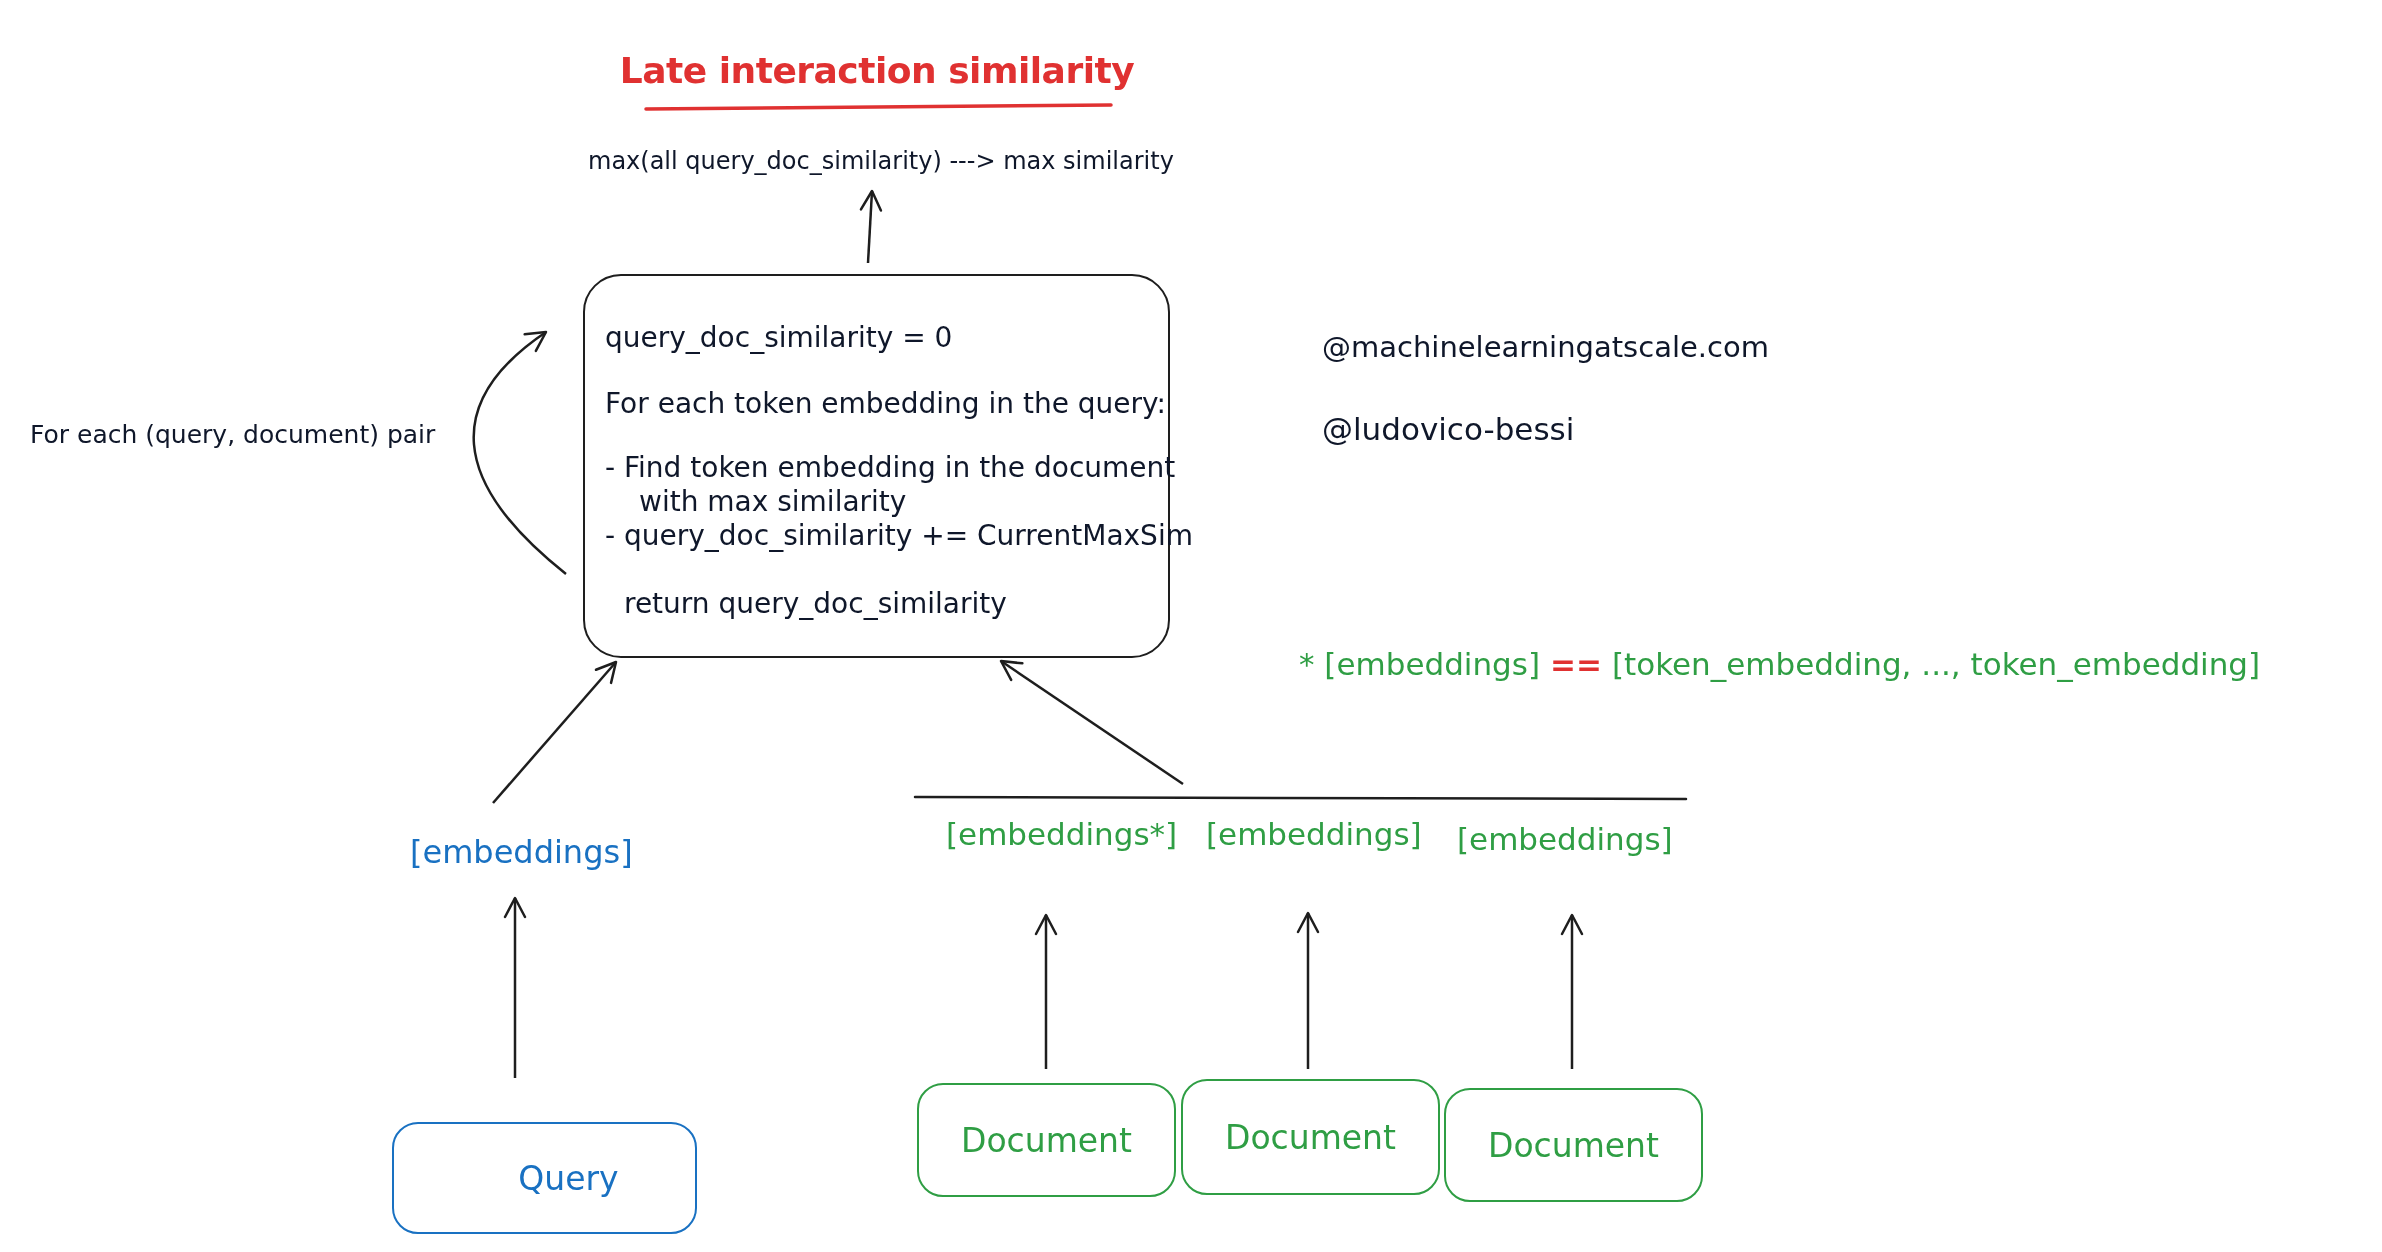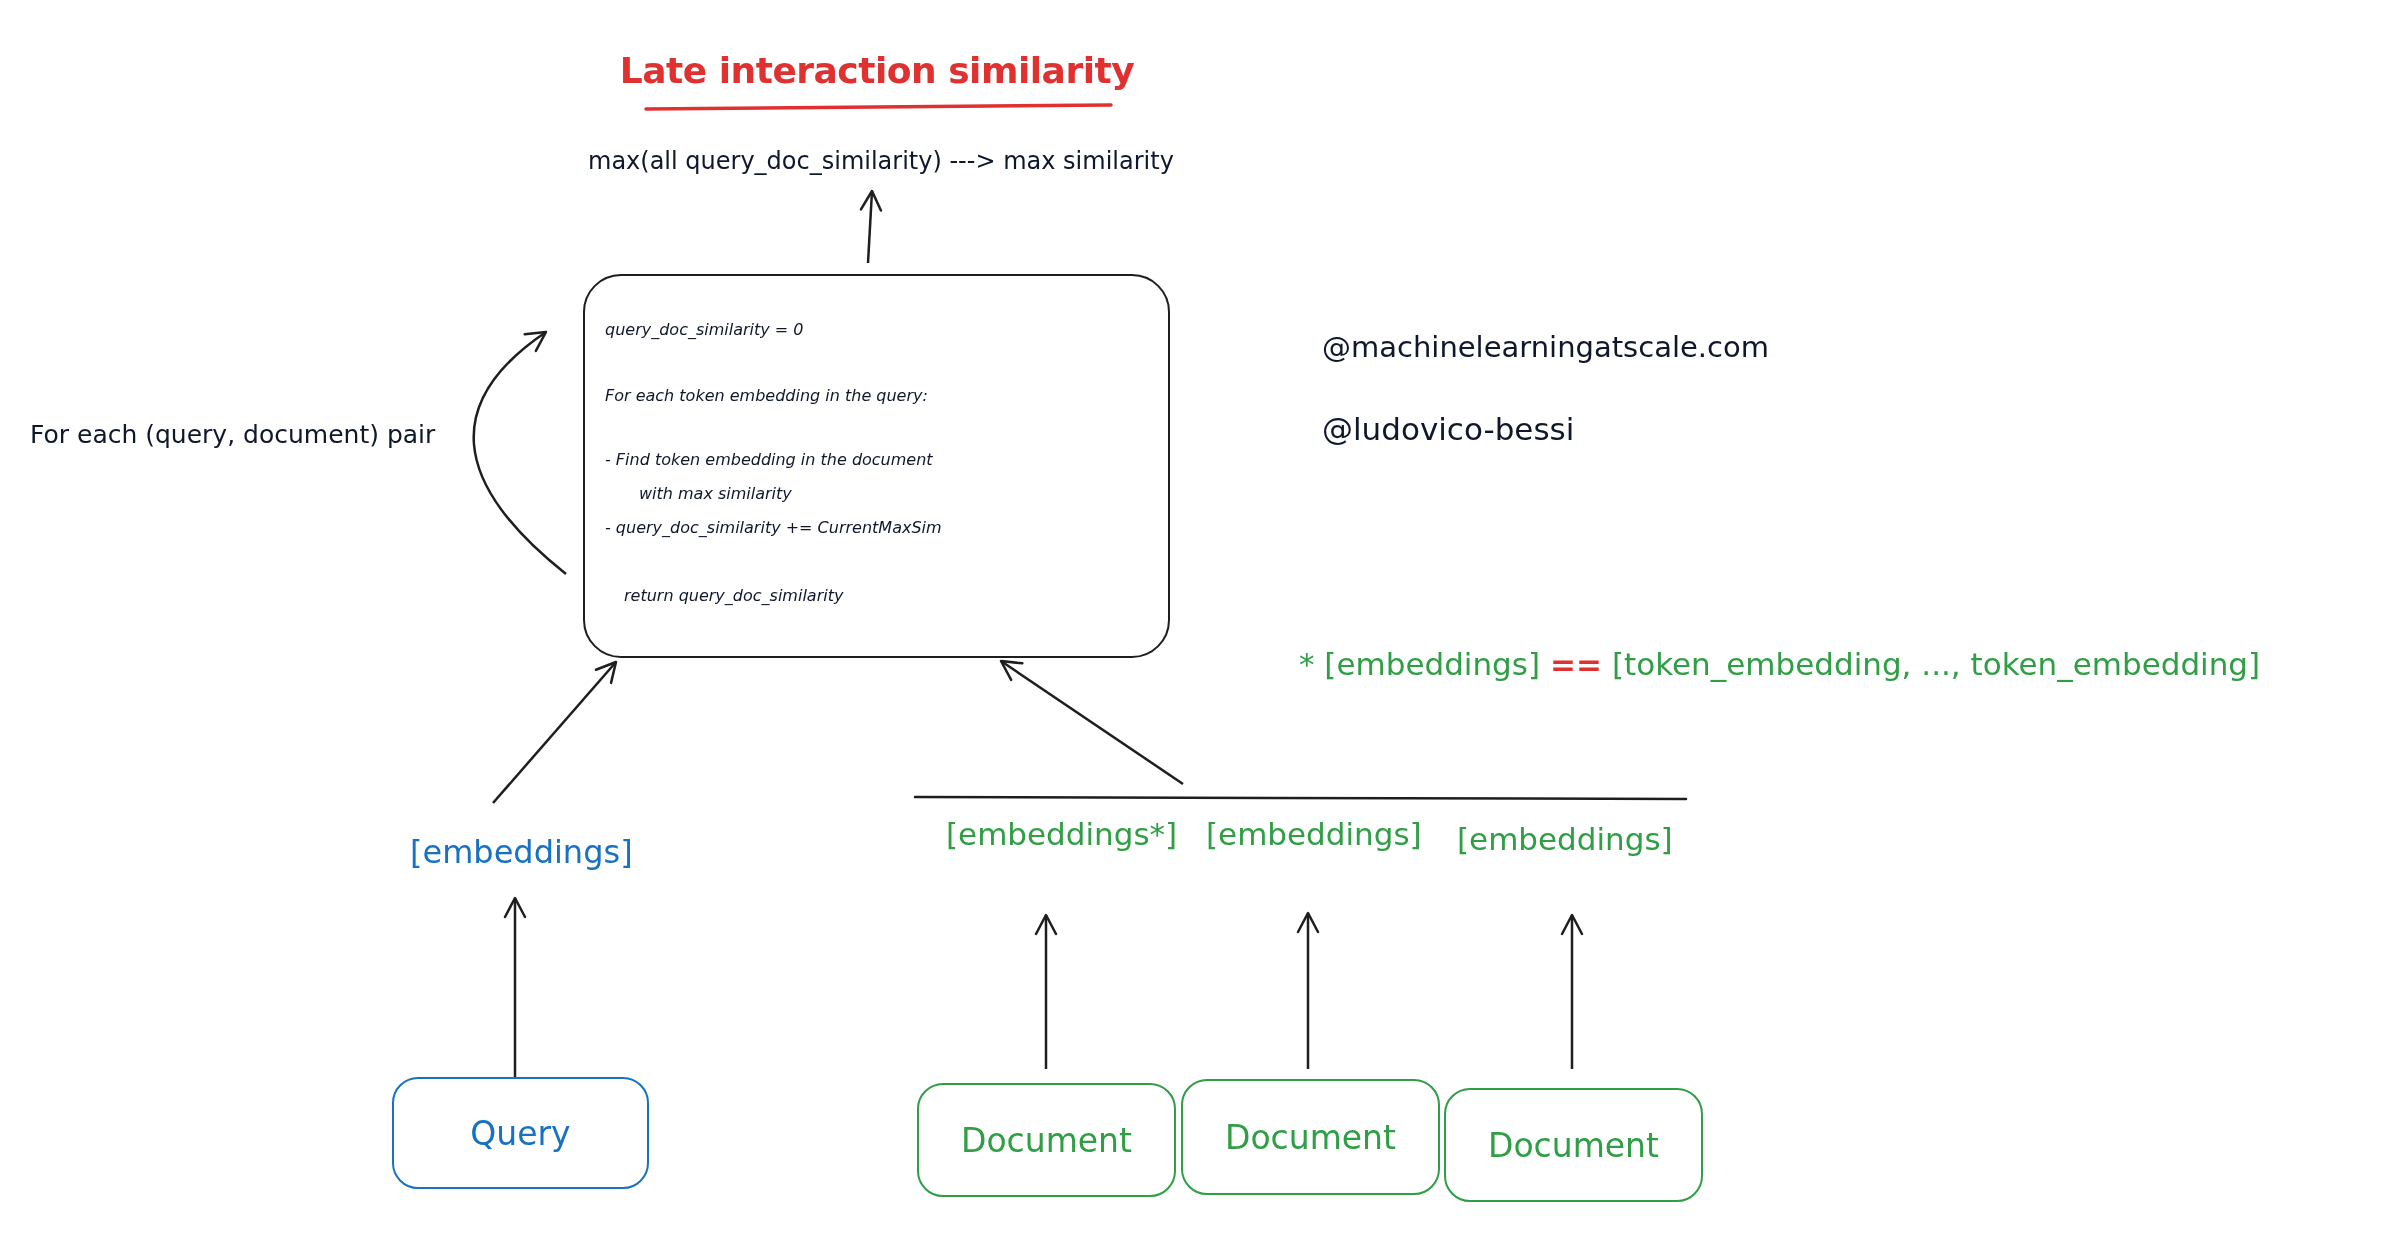--- a/index.html
+++ b/index.html
@@ -23,21 +23,21 @@
     left: 585px; top: 48px; width: 584px;
     text-align: center;
     font-size: 36px; font-weight: bold; letter-spacing: -0.5px;
   }
   .max-note { left: 588px; top: 146px; font-size: 24px; }
 
   .algo-box {
     position: absolute; left: 583px; top: 274px; width: 583px; height: 380px;
     border: 2.5px solid #1e1e1e; border-radius: 38px; background: transparent;
   }
-  .algo-line { font-size: 16px; font-style: italic; }
+  .algo-line { font-size: 28px; }
   .al1 { left: 605px; top: 320px; }
   .al2 { left: 605px; top: 386px; }
   .al3 { left: 605px; top: 450px; }
   .al4 { left: 639px; top: 484px; }
   .al5 { left: 605px; top: 518px; }
   .al6 { left: 624px; top: 586px; }
 
   .loop-label { left: 30px; top: 419px; font-size: 25px; }
 
   .handle1 { left: 1322px; top: 329px; font-size: 29px; }
@@ -51,21 +51,21 @@
   .de1 { left: 946px;  top: 815px; }
   .de2 { left: 1206px; top: 815px; }
   .de3 { left: 1457px; top: 820px; }
 
   .node {
     position: absolute;
     display: flex; align-items: center; justify-content: center;
     border-radius: 26px; background: transparent;
   }
   .node .lbl { font-size: 33px; white-space: nowrap; }
-  .query-box { left: 392px; top: 1077px; width: 253px; height: 108px; border: 2.5px solid #1971c2; }
+  .query-box { left: 392px; top: 1122px; width: 253px; height: 108px; border: 2.5px solid #1971c2; padding-left: 48px; }
   .doc-box   { border: 2.5px solid #2f9e44; }
   .db1 { left: 917px;  top: 1083px; width: 255px; height: 110px; }
   .db2 { left: 1181px; top: 1079px; width: 255px; height: 112px; }
   .db3 { left: 1444px; top: 1088px; width: 255px; height: 110px; }
 </style>
 </head>
 <body>
 
 <div id="canvas">
 

